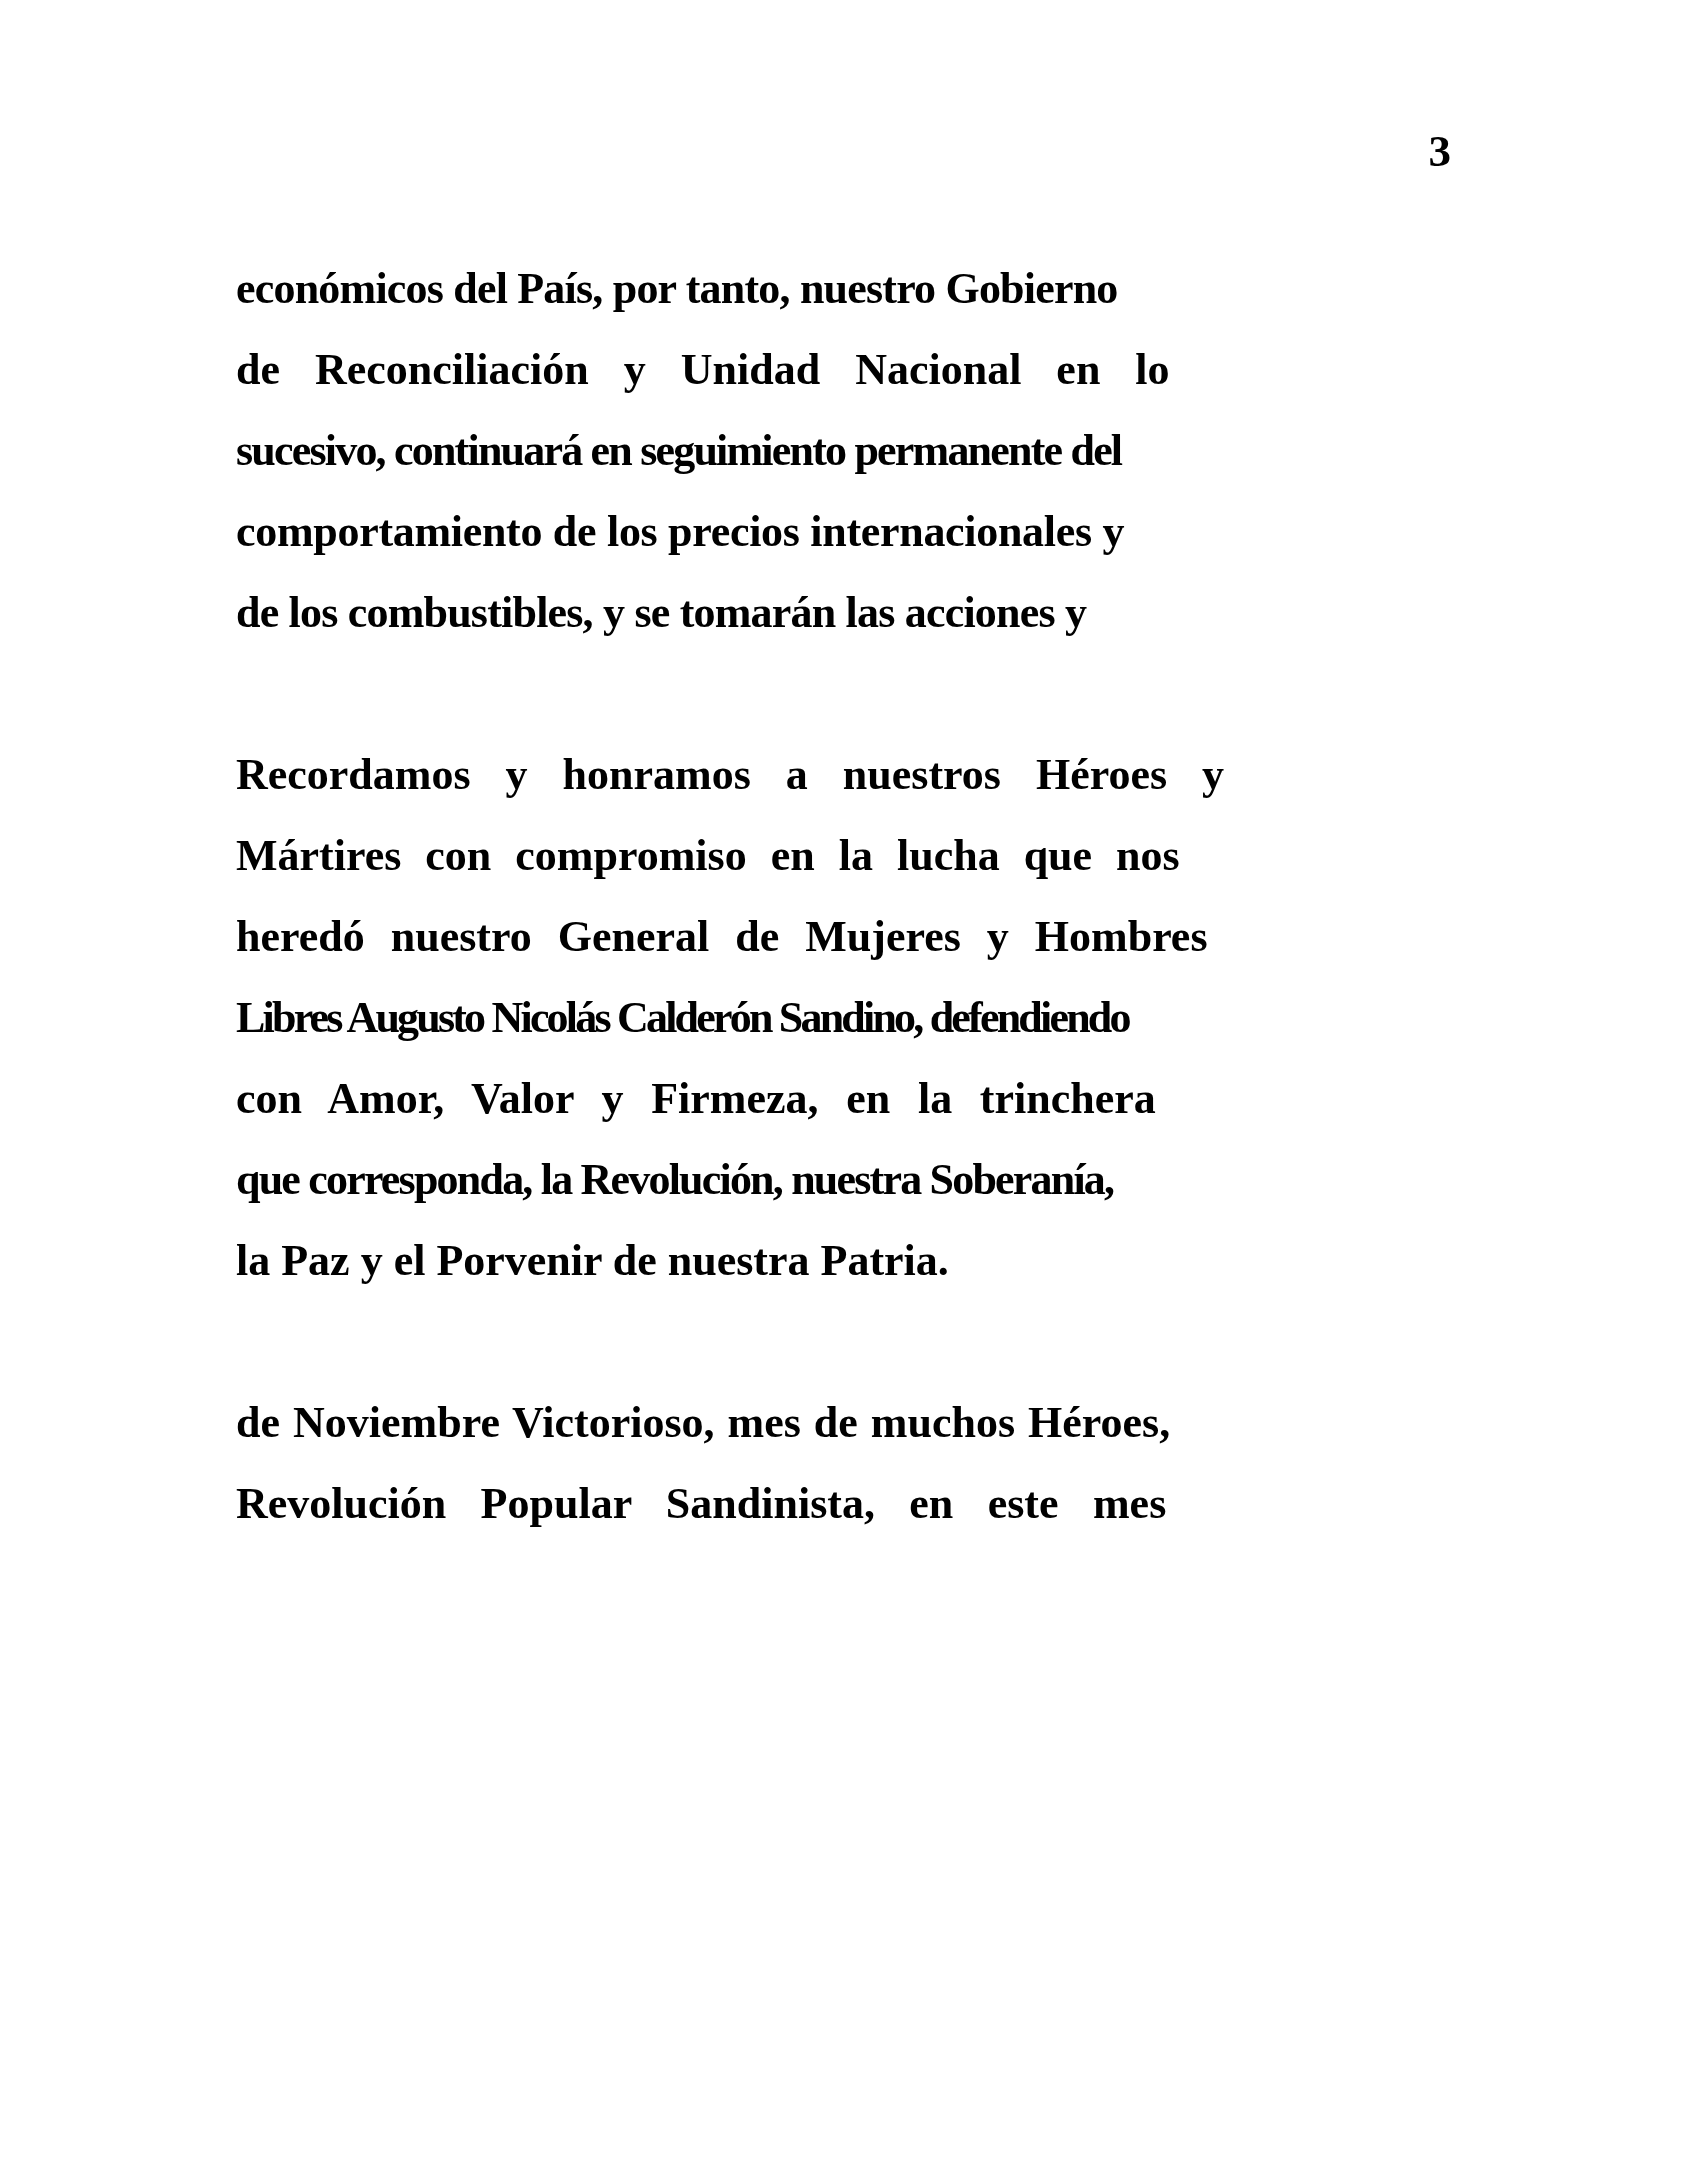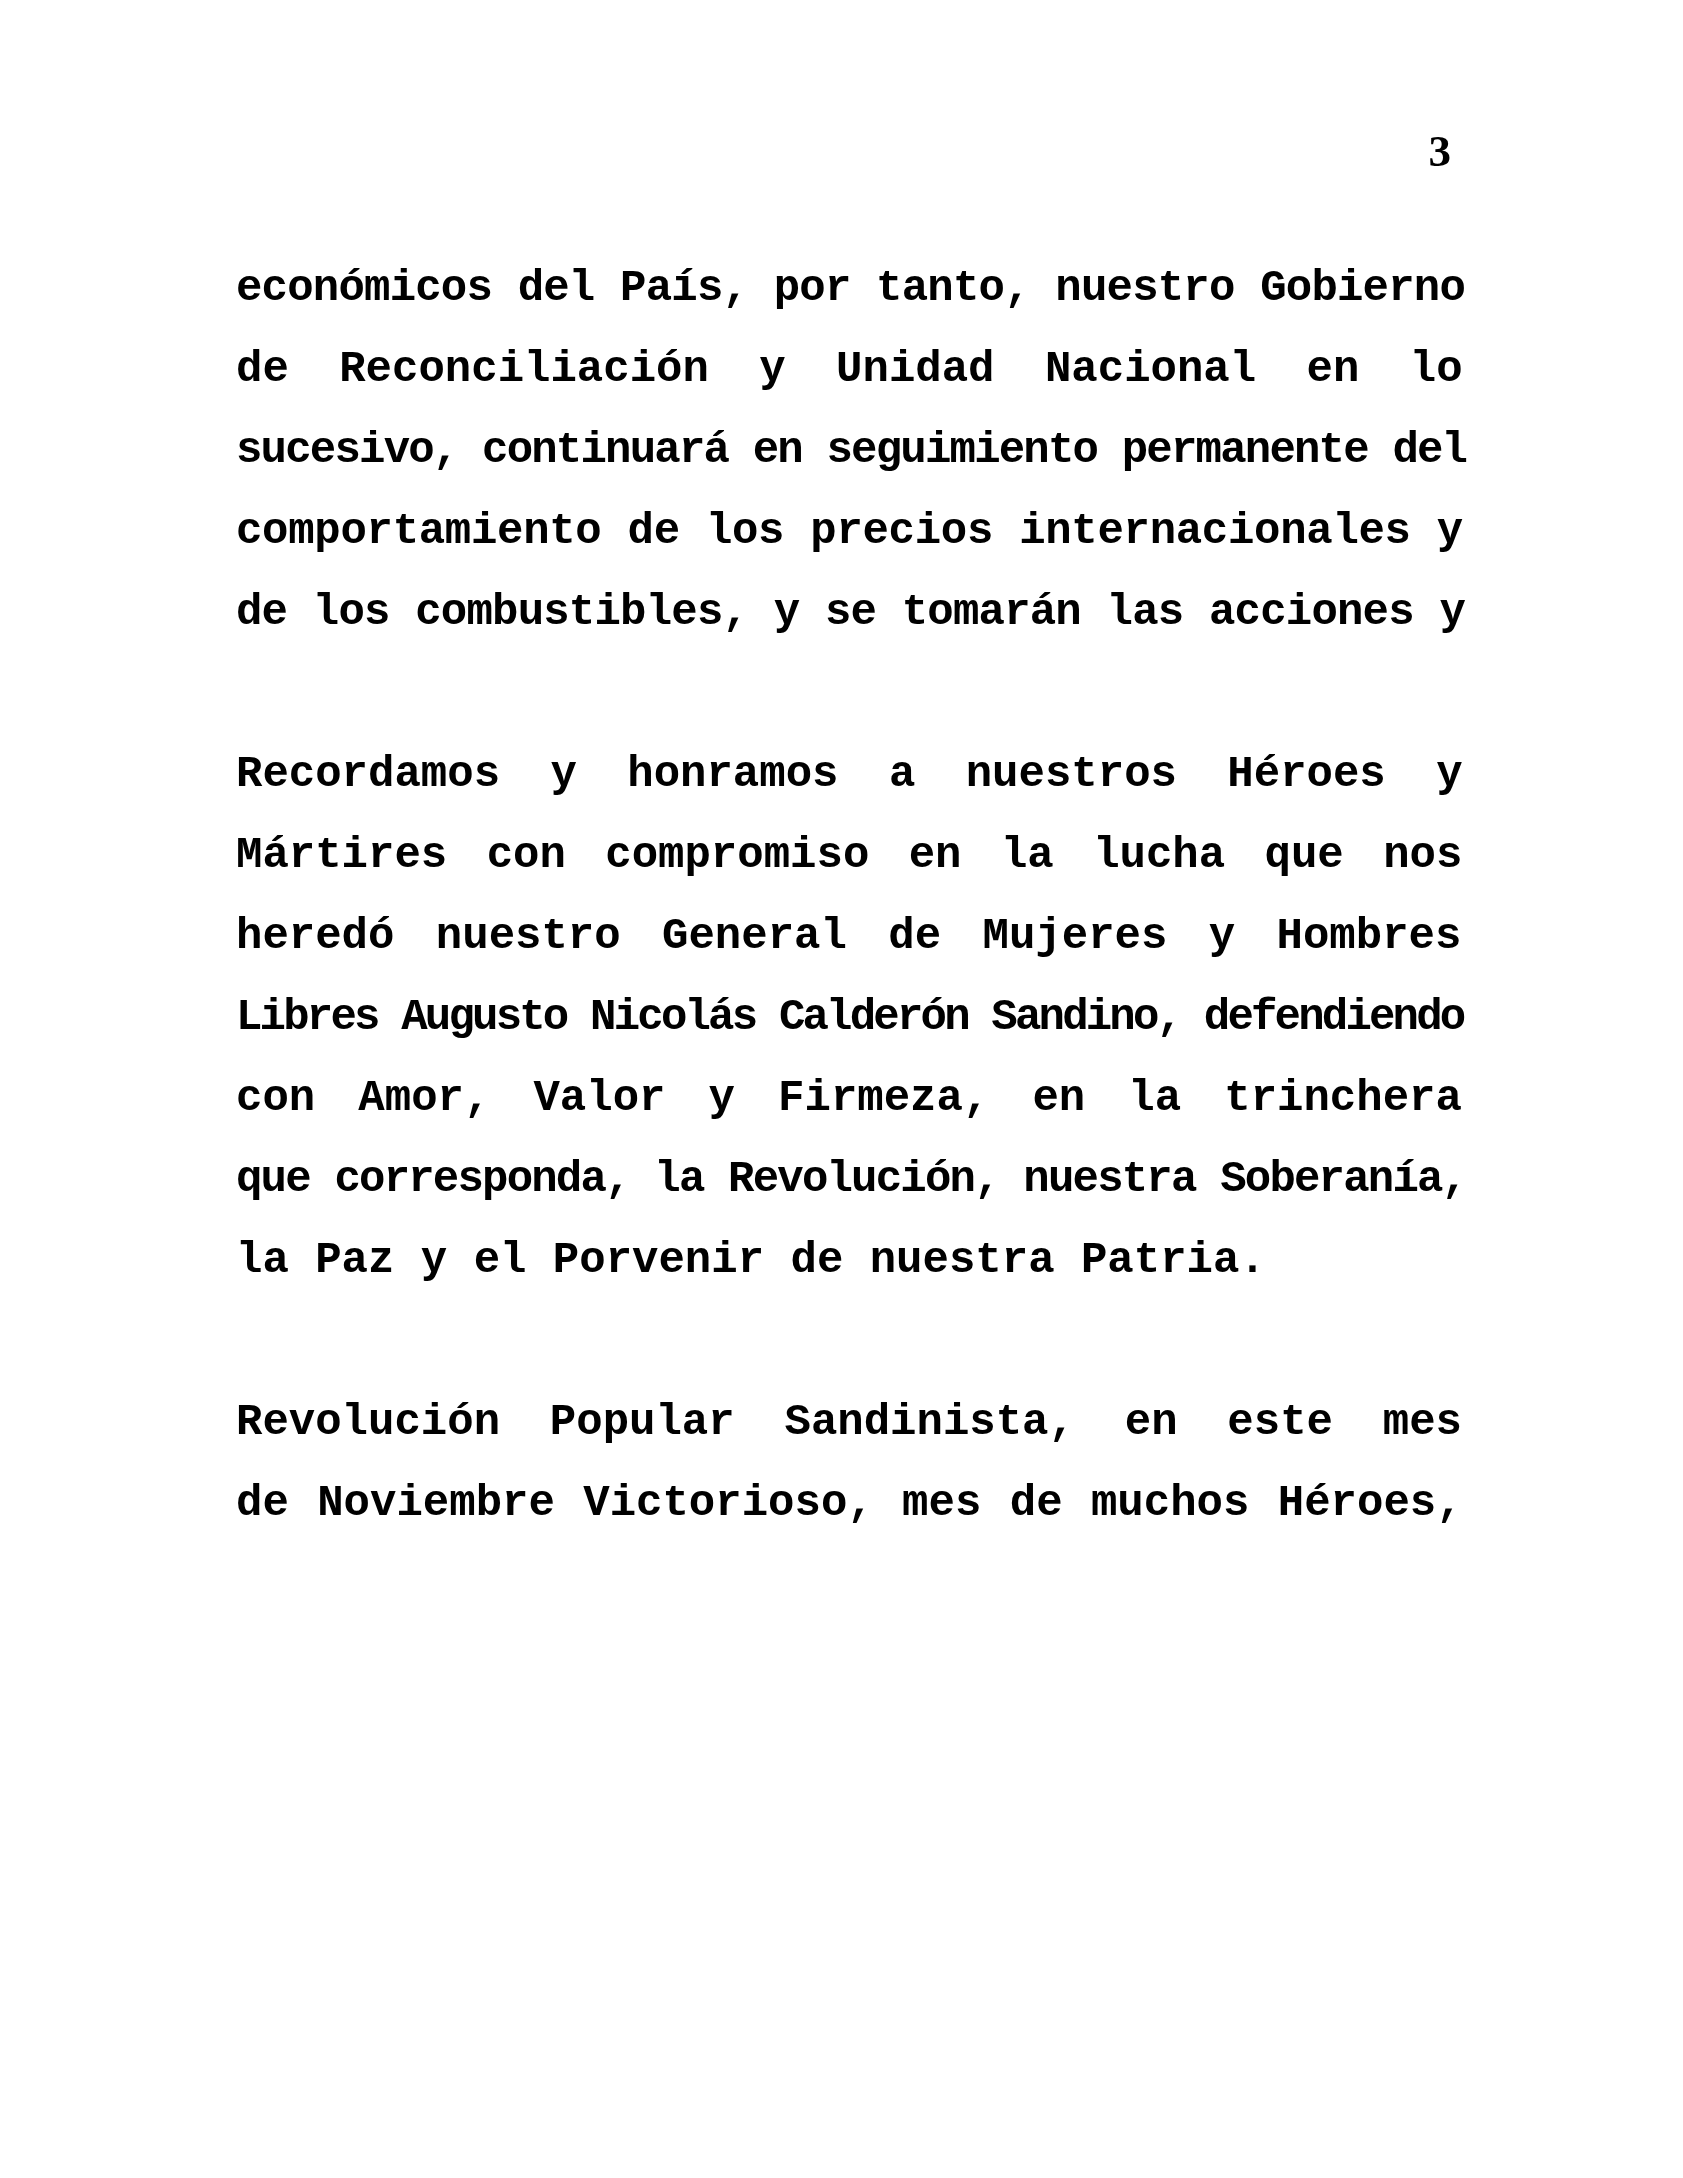--- a/index.html
+++ b/index.html
@@ -36,21 +36,21 @@
     font-weight: bold;
     font-size: 44px;
     line-height: 81px;
   }
   .paragraph { margin: 0; }
   .paragraph + .paragraph { margin-top: 81px; }
   .line {
     white-space: nowrap;
     height: 81px;
   }
-  .ln { white-space: pre; }
+  .ln { white-space: pre; font-family: Liberation Serif, serif; }
 </style>
 </head>
 <body>
 
 <div class="page">
 
   <div class="page-number">3</div>
 
   <div class="content">
 
@@ -66,19 +66,19 @@
       <div class="line justify"><span class="ln" style="word-spacing: 24px;">Recordamos y honramos a nuestros Héroes y</span></div>
       <div class="line justify"><span class="ln" style="word-spacing: 13px;">Mártires con compromiso en la lucha que nos</span></div>
       <div class="line justify"><span class="ln" style="word-spacing: 15px;">heredó nuestro General de Mujeres y Hombres</span></div>
       <div class="line justify"><span class="ln" style="letter-spacing: -2.8px;">Libres Augusto Nicolás Calderón Sandino, defendiendo</span></div>
       <div class="line justify"><span class="ln" style="word-spacing: 16.7px;">con Amor, Valor y Firmeza, en la trinchera</span></div>
       <div class="line justify"><span class="ln" style="letter-spacing: -1.8px;">que corresponda, la Revolución, nuestra Soberanía,</span></div>
       <div class="line para-end"><span class="ln">la Paz y el Porvenir de nuestra Patria.</span></div>
     </div>
 
     <div class="paragraph">
+      <div class="line justify"><span class="ln" style="word-spacing: 2px;">de Noviembre Victorioso, mes de muchos Héroes,</span></div>
       <div class="line justify"><span class="ln" style="word-spacing: 23.4px;">Revolución Popular Sandinista, en este mes</span></div>
-      <div class="line justify"><span class="ln" style="word-spacing: 2px;">de Noviembre Victorioso, mes de muchos Héroes,</span></div>
     </div>
 
   </div>
 </div>
 
 
 </body></html>

